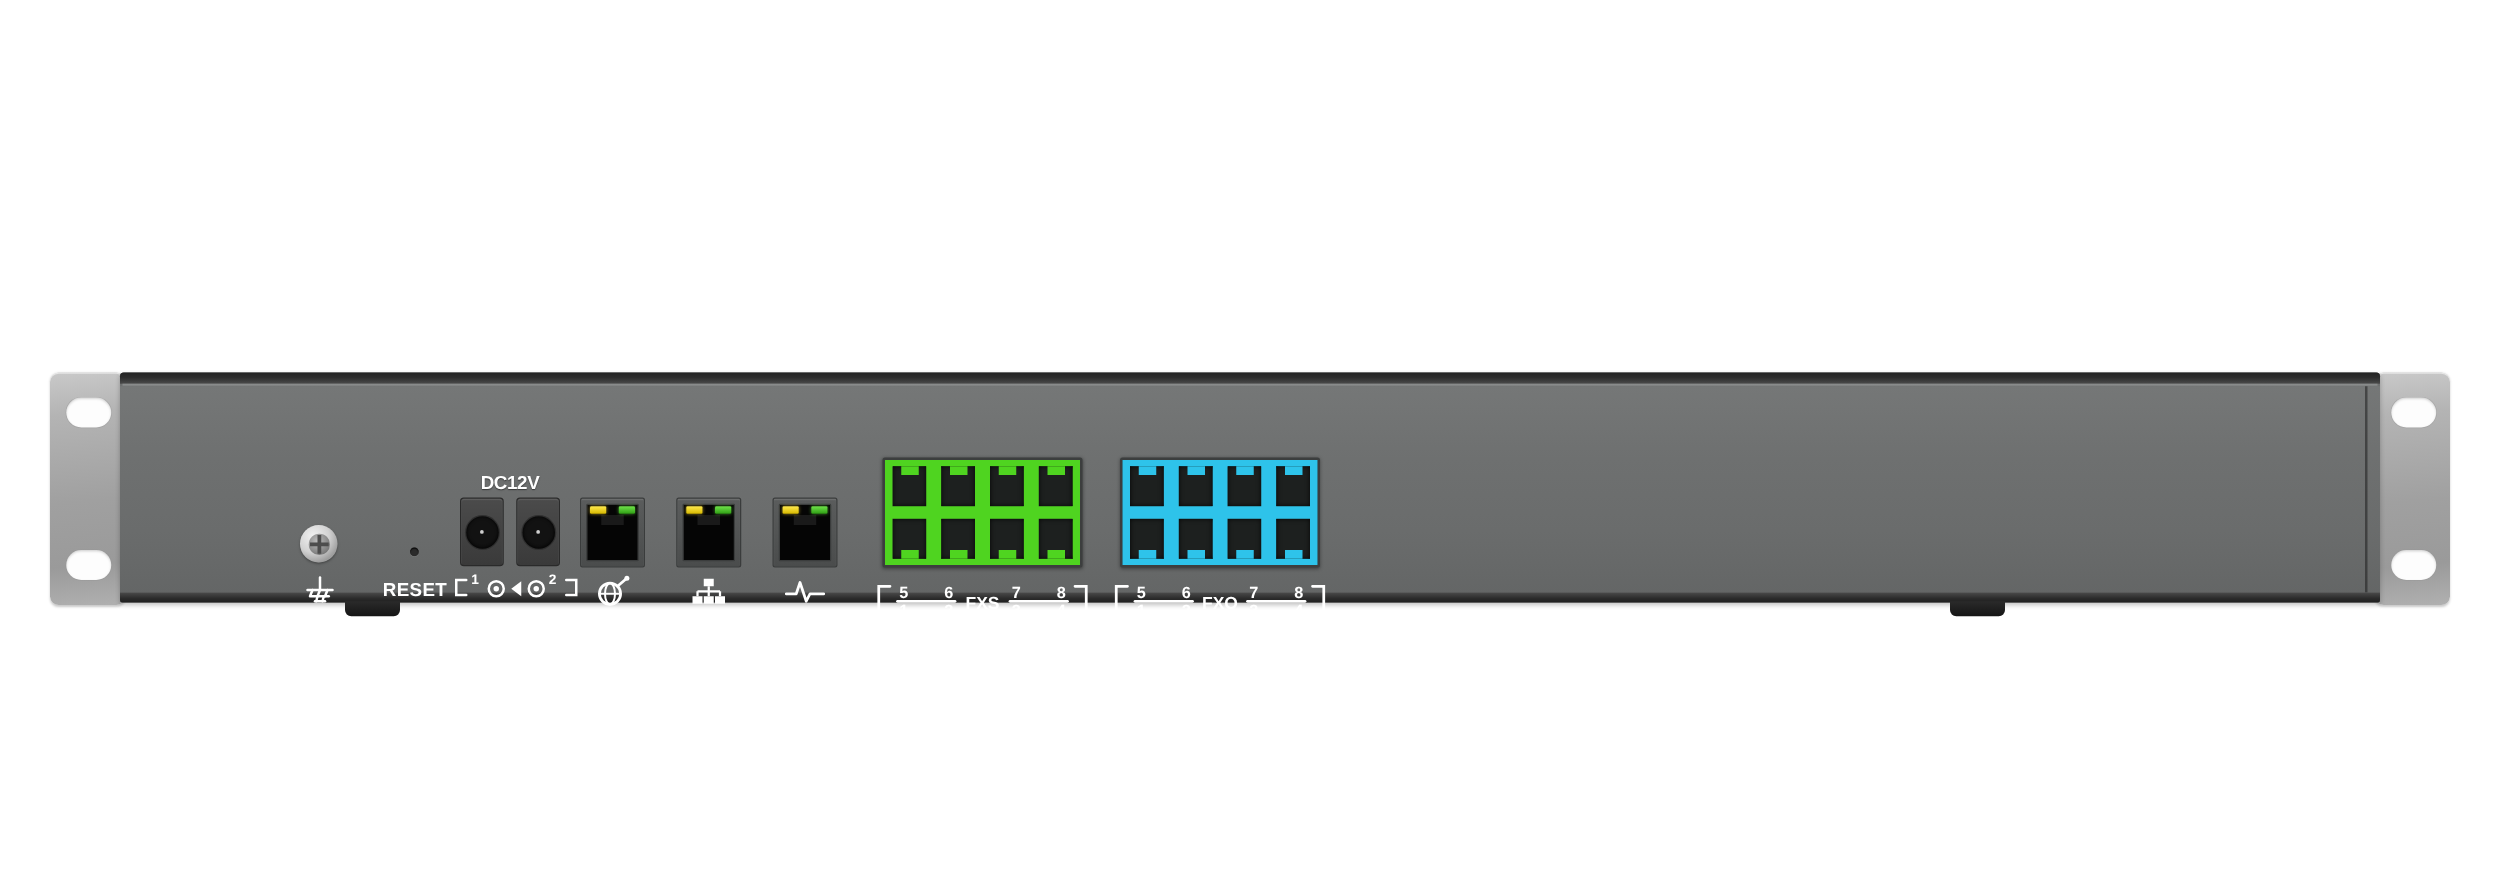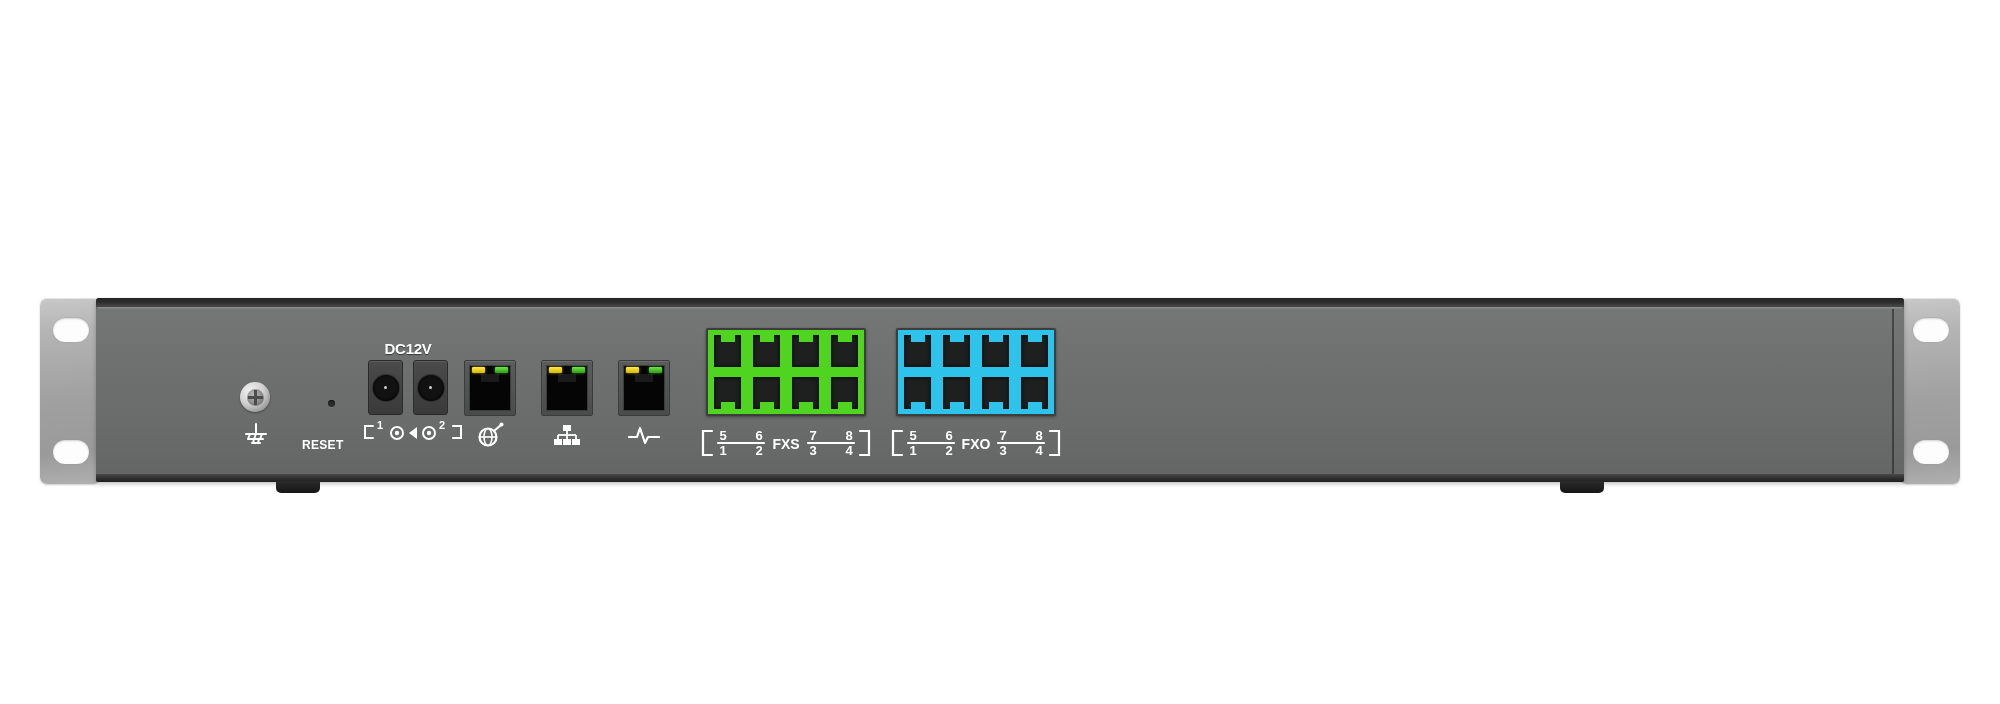--- a/index.html
+++ b/index.html
@@ -87,21 +87,21 @@
   .foot {
     position: absolute; bottom: -11px;
     width: 44px; height: 12px;
     background: linear-gradient(180deg,#2a2a2a,#151515);
     border-radius: 0 0 5px 5px;
   }
   .foot.f1 { left: 180px; }
   .foot.f2 { right: 300px; }
 
   
-  .comp { position: absolute; }
+  .comp { position: absolute; margin-top: 38px; }
 
   
   #ground-screw {
     left: 144px; top: 84px; width: 30px; height: 30px;
   }
   .screw-outer {
     width: 30px; height: 30px; border-radius: 50%;
     background: radial-gradient(circle at 35% 30%, #f2f2f2 0%, #d2d2d2 45%, #9d9d9d 75%, #c8c8c8 100%);
     box-shadow: 0 1px 2px rgba(0,0,0,.35);
     display: flex; align-items: center; justify-content: center;
@@ -223,22 +223,22 @@
     top: 128px; width: 176px; height: 34px;
     color: #fff;
   }
   #fxs-label { left: 602px; }
   #fxo-label { left: 792px; }
   .pl-svg { display: block; width: 100%; height: 100%; }
 
   
   .icon-label { color: #ffffff; }
   #label-ground  { left: 146px; top: 124px; width: 28px; height: 26px; }
-  #label-reset   { left: 206px; top: 140px; width: 60px; 
-                   font-size: 12px; font-weight: bold; letter-spacing: .3px; }
+  #label-reset   { left: 206px; top: 128px; width: 60px; text-align: center;
+                   font-size: 15px; font-weight: bold; letter-spacing: .3px; }
   #label-dcpol   { left: 265px; top: 122px; width: 104px; height: 26px; }
   #label-wan     { left: 378px; top: 124px; width: 32px; height: 26px; }
   #label-lan     { left: 455px; top: 124px; width: 32px; height: 26px; }
   #label-console { left: 532px; top: 126px; width: 32px; height: 22px; }
 </style>
 </head>
 <body>
 
 <div id="stage">
 

